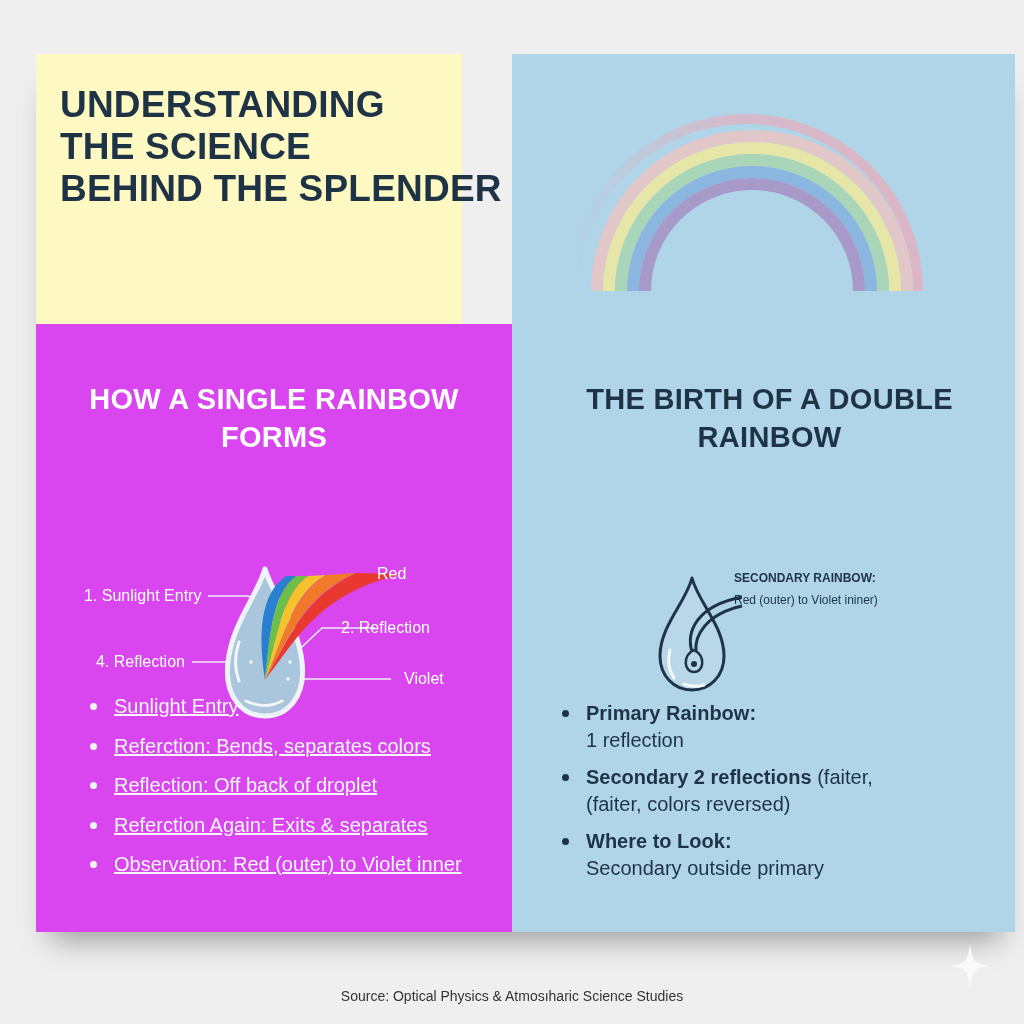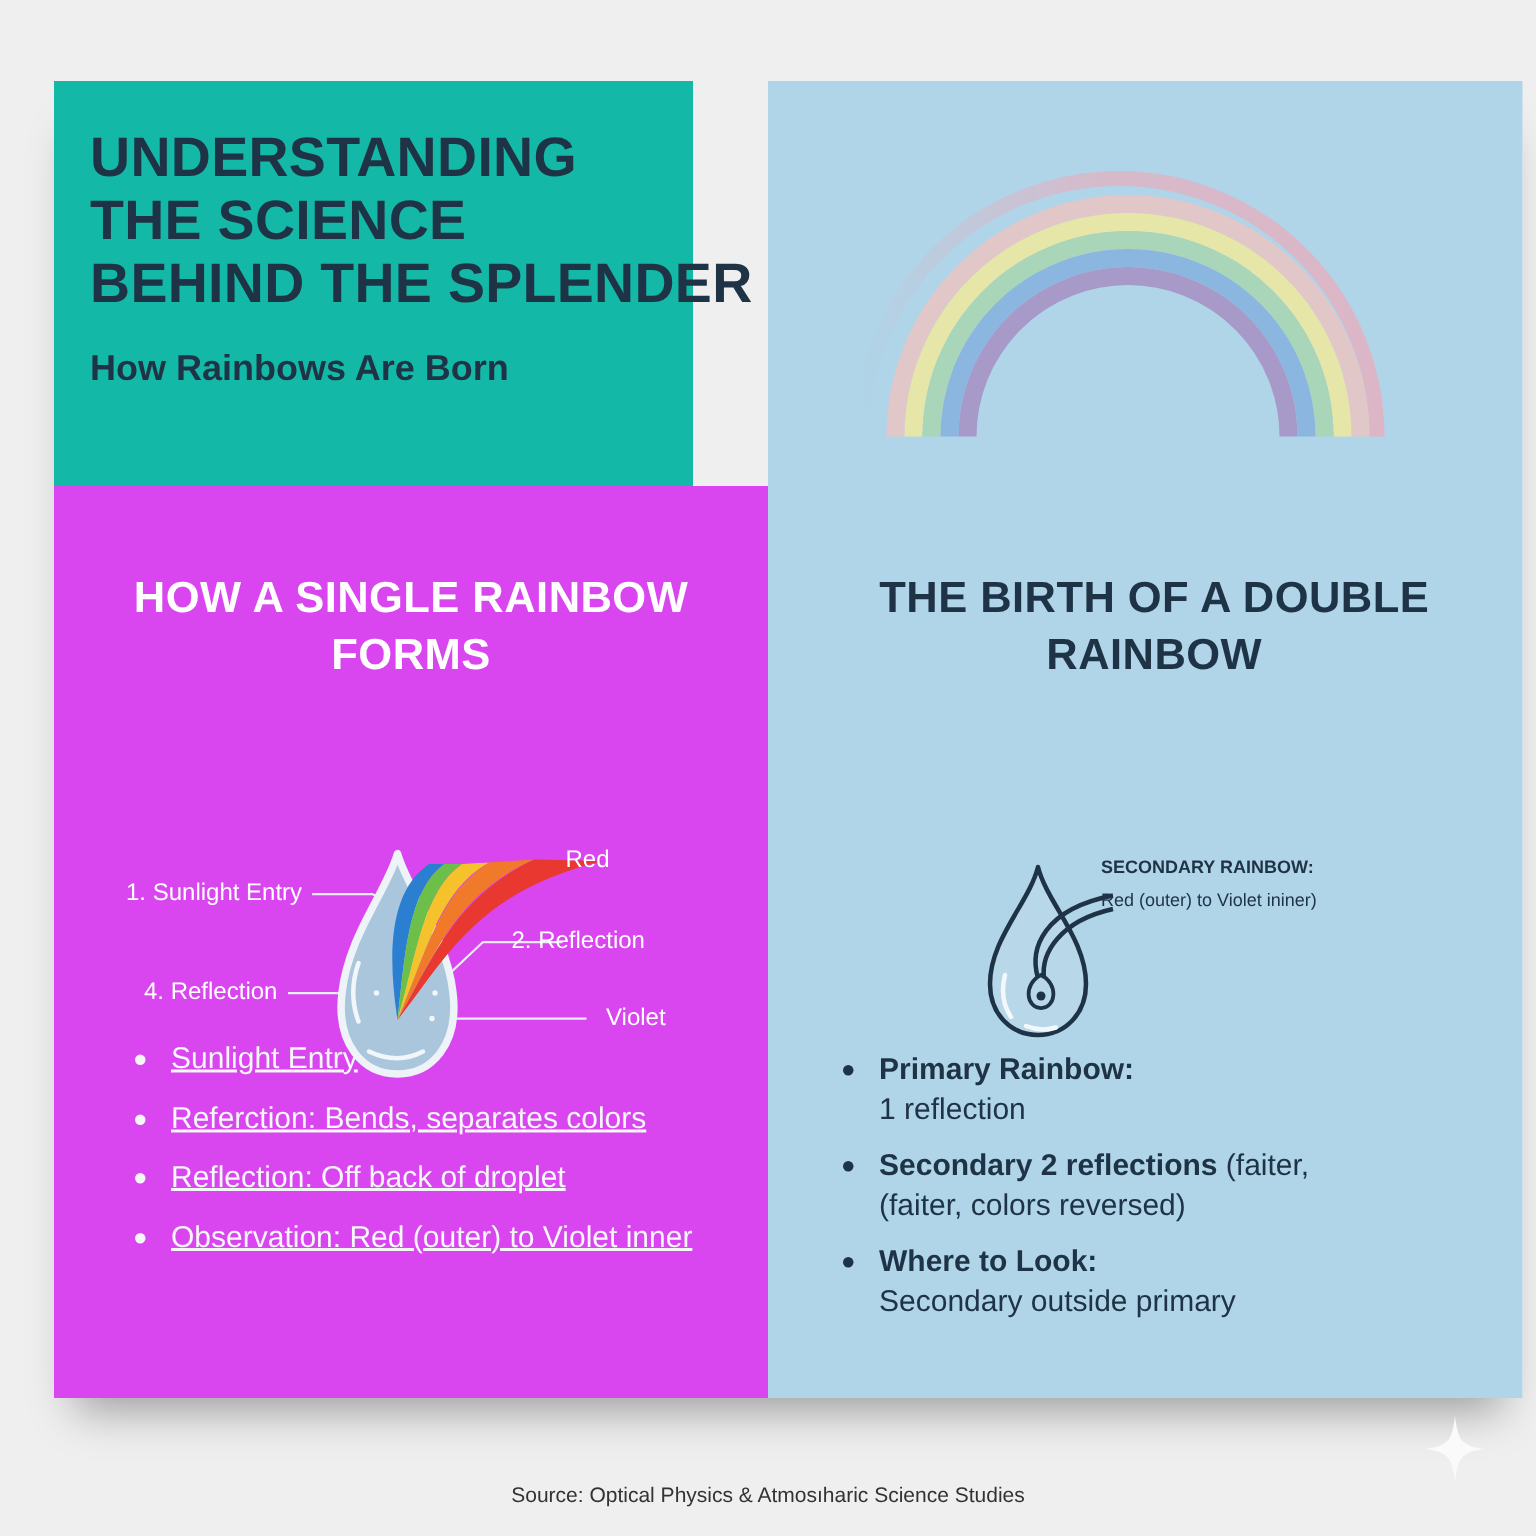--- a/index.html
+++ b/index.html
@@ -4,21 +4,21 @@
 <style>
   * { box-sizing: border-box; margin: 0; padding: 0; }
   html, body { width: 1024px; height: 1024px; background: #efefef; overflow: hidden; }
   body { position: relative; font-family: "Liberation Sans", "DejaVu Sans", sans-serif; }
 
   .card {
     position: absolute; left: 36px; top: 54px; width: 979px; height: 878px;
     box-shadow: 0 22px 28px -14px rgba(0,0,0,0.35);
   }
   .panel { position: absolute; }
-  .title-panel { left: 0; top: 0; width: 426px; height: 270px; background: #14b8a6; }
+  .title-panel { left: 0; top: 0; width: 426px; height: 270px; background: #fef9c3; }
   .left-panel  { left: 0; top: 270px; width: 476px; height: 608px; background: #d946ef; }
   .right-panel { left: 476px; top: 0; width: 503px; height: 878px; background: #b0d4e8; }
 
   .main-title {
     position: absolute; left: 24px; top: 30px; width: 440px;
     font-size: 37px; line-height: 42px; font-weight: 700; color: #1f3346;
     letter-spacing: 0.2px;
   }
   .main-title span { display: block; white-space: nowrap; }
   .subtitle {
@@ -63,21 +63,20 @@
 <body>
 
 <div class="card">
 
   <div class="panel title-panel">
     <h1 class="main-title">
       <span>UNDERSTANDING</span>
       <span>THE SCIENCE</span>
       <span>BEHIND THE SPLENDER</span>
     </h1>
-    <div class="subtitle">How Rainbows Are Born</div>
   </div>
 
   <div class="panel left-panel">
     <h2 class="section-title left-title">HOW A SINGLE RAINBOW FORMS</h2>
 
     <svg class="diagram" viewBox="0 0 476 608" width="476" height="608">
 
       <g stroke="#e8edf2" stroke-width="1.5" fill="none">
         <path d="M172 272 L212 272 L226 278"></path>
         <path d="M339 304 L286 304 L250 338"></path>
@@ -104,20 +103,21 @@
     <span class="diag-label" style="left:48px; top:263px;">1. Sunlight Entry</span>
     <span class="diag-label" style="left:341px; top:241px;">Red</span>
     <span class="diag-label" style="left:305px; top:295px;">2. Reflection</span>
     <span class="diag-label" style="left:60px; top:329px;">4. Reflection</span>
     <span class="diag-label" style="left:368px; top:346px;">Violet</span>
 
     <ul class="bullets left-bullets">
       <li>Sunlight Entry</li>
       <li>Referction: Bends, separates colors</li>
       <li>Reflection: Off back of droplet</li>
+      <li>Referction Again: Exits &amp; separates</li>
       <li>Observation: Red (outer) to Violet inner</li>
     </ul>
   </div>
 
   <div class="panel right-panel">
     <svg style="position:absolute; left:0; top:0;" width="503" height="270" viewBox="0 0 503 270">
       <defs>
         <linearGradient id="fadeLeft" x1="0" y1="0" x2="1" y2="0">
           <stop offset="0" stop-color="#dcb6c6" stop-opacity="0"></stop>
           <stop offset="0.45" stop-color="#dcb6c6" stop-opacity="0.85"></stop>

